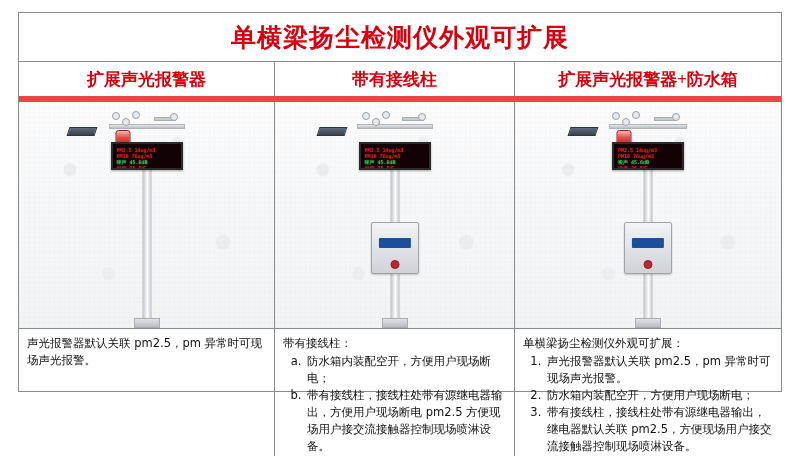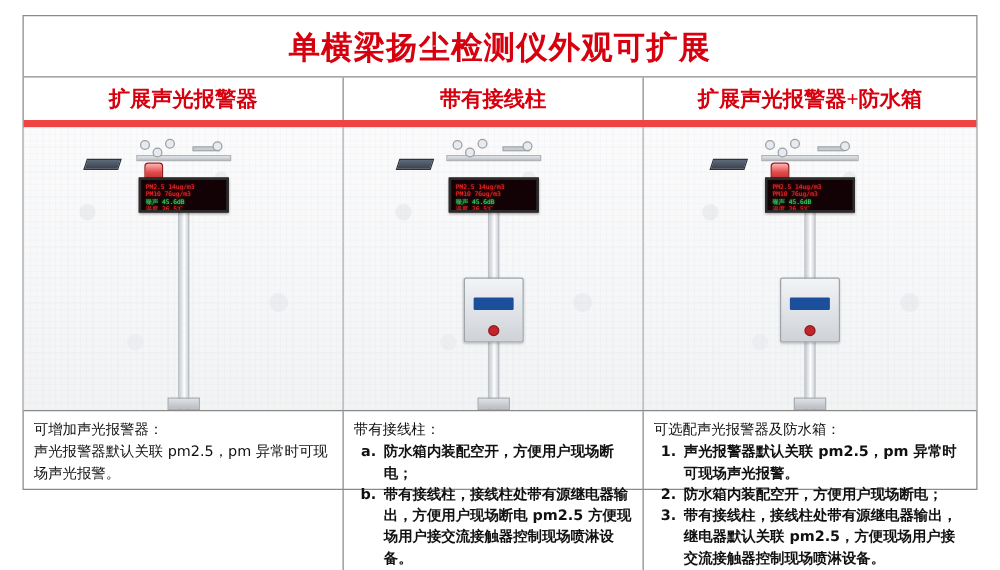--- a/index.html
+++ b/index.html
@@ -239,21 +239,20 @@
   }
   .notes-cell .lead {
     margin: 0 0 1px 0;
   }
   .notes-cell p {
     margin: 0;
   }
   ol.num, ol.alpha {
     margin: 0;
     padding-left: 22px;
-    font-weight: bold;
   }
   ol.alpha { list-style-type: lower-alpha; }
   ol.num { list-style-type: decimal; }
   ol.num li, ol.alpha li {
     padding-left: 2px;
     margin-bottom: 0px;
   }
 </style>
 </head>
 <body>
@@ -352,34 +351,33 @@
             <div class="label"></div>
             <div class="knob"></div>
           </div>
         </div>
       </div>
     </div>
 
     <div class="notes-row">
 
       <div class="notes-cell col1 bdr">
-        <p class="lead">可增加声光报警器：</p>
         <p>声光报警器默认关联 pm2.5，pm 异常时可现场声光报警。</p>
       </div>
 
       <div class="notes-cell col2 bdr">
         <p class="lead">带有接线柱：</p>
         <ol class="alpha">
           <li>防水箱内装配空开，方便用户现场断电；</li>
           <li>带有接线柱，接线柱处带有源继电器输出，方便用户现场断电 pm2.5 方便现场用户接交流接触器控制现场喷淋设备。</li>
         </ol>
       </div>
 
       <div class="notes-cell col3">
-        <p class="lead">可选配声光报警器及防水箱：</p>
+        <p class="lead">单横梁扬尘检测仪外观可扩展：</p>
         <ol class="num">
           <li>声光报警器默认关联 pm2.5，pm 异常时可现场声光报警。</li>
           <li>防水箱内装配空开，方便用户现场断电；</li>
           <li>带有接线柱，接线柱处带有源继电器输出，继电器默认关联 pm2.5，方便现场用户接交流接触器控制现场喷淋设备。</li>
         </ol>
       </div>
     </div>
 
   </div>
 </div>

